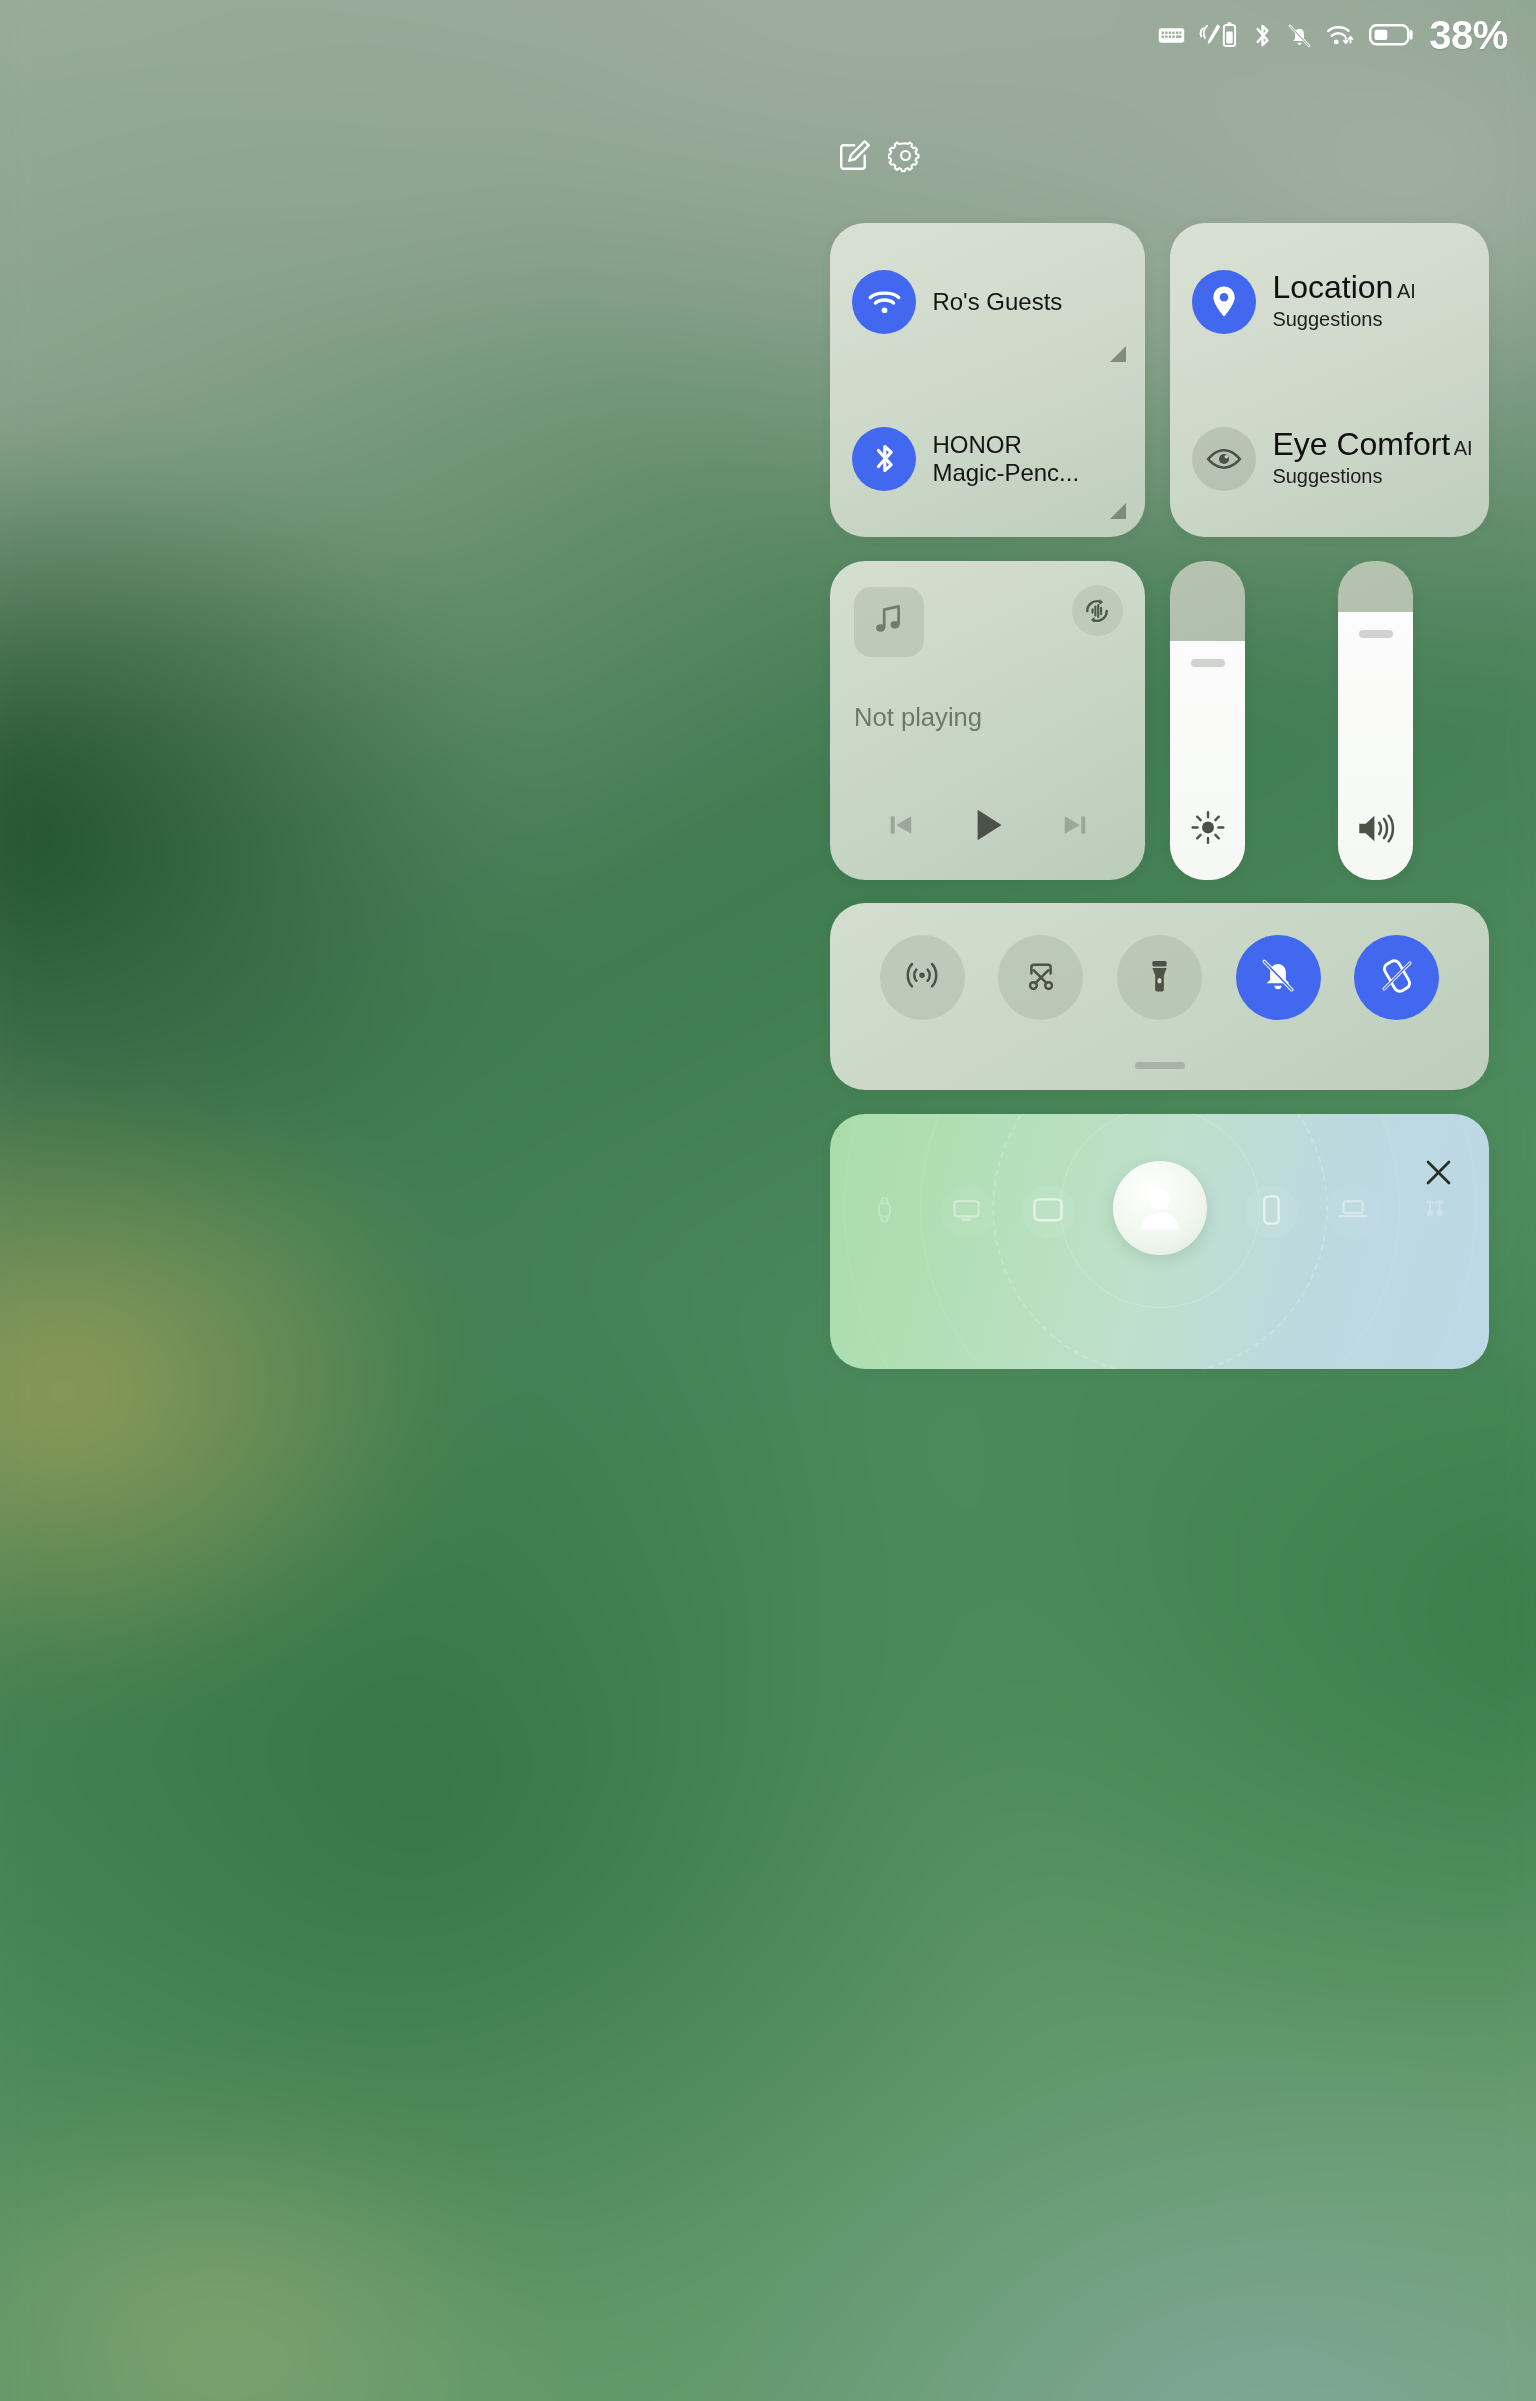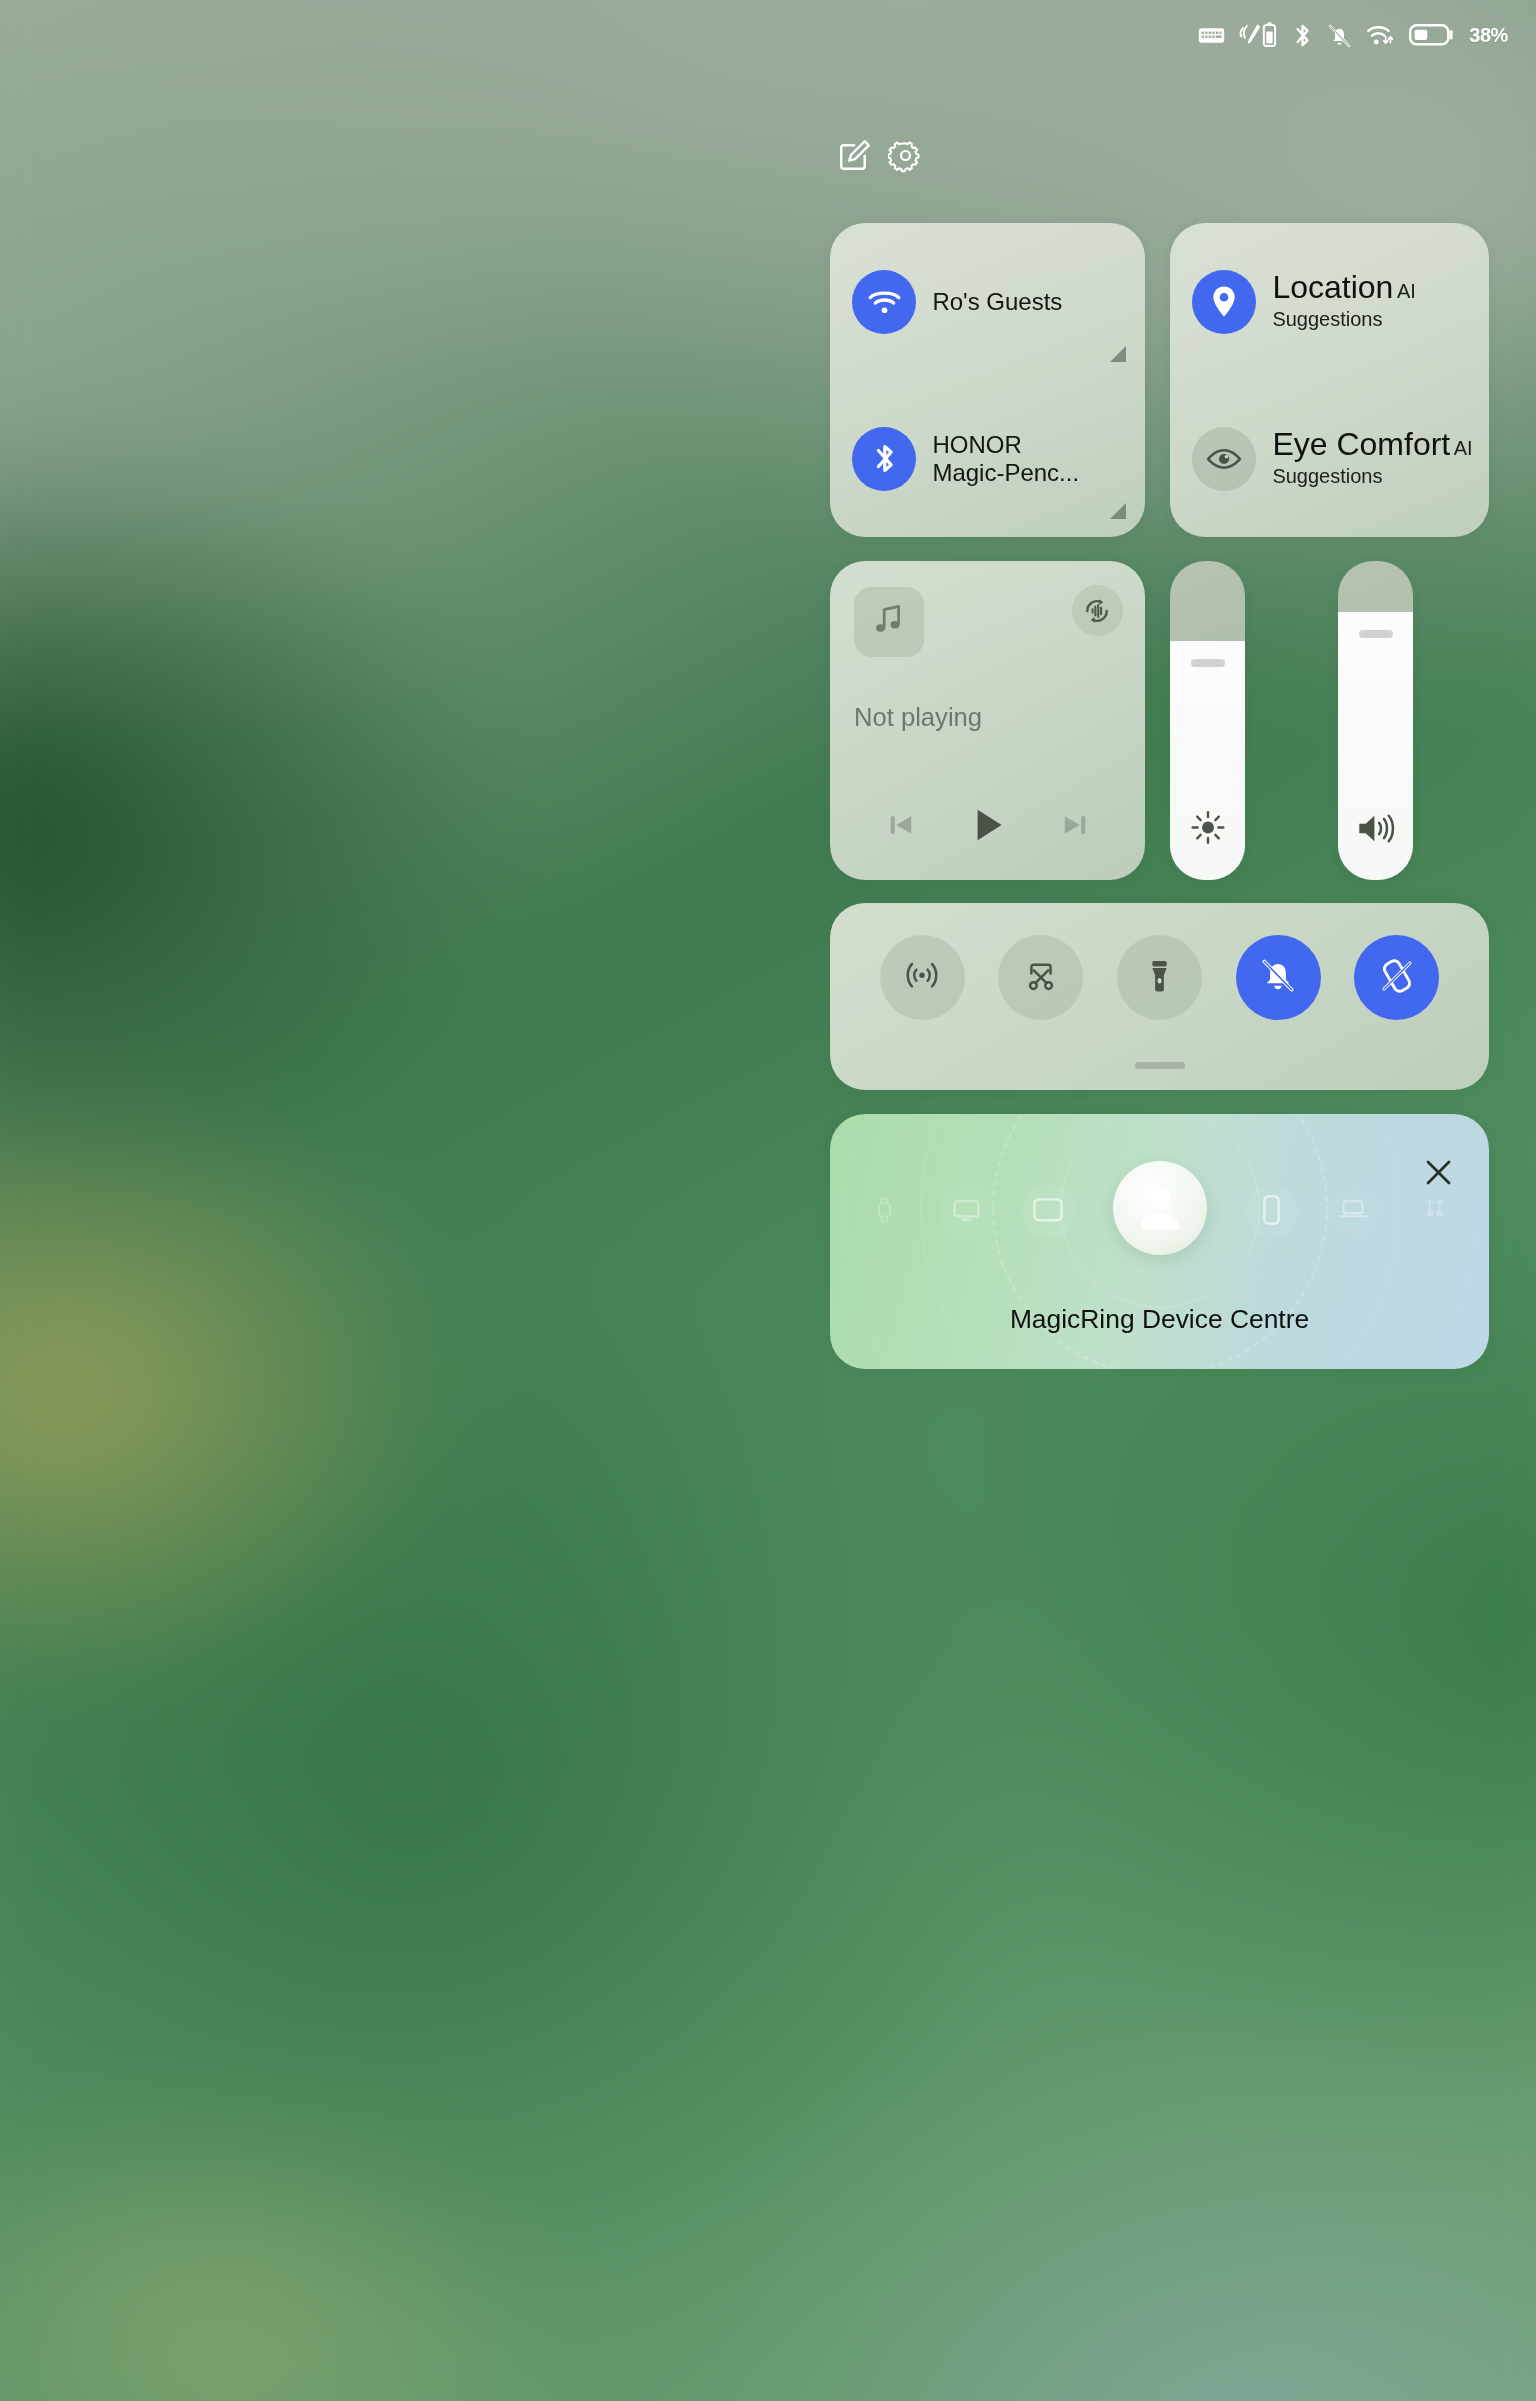--- a/index.html
+++ b/index.html
@@ -32,21 +32,21 @@
   
   #statusbar {
     position:absolute; top:0; left:0; right:0; height:70px;
     display:flex; align-items:center; justify-content:flex-end;
     padding-right:29px; gap:12.8px;
     color:#ffffff;
   }
   #statusbar .sb-icon { display:flex; align-items:center; }
   #statusbar .sb-icon svg { display:block; }
   #battery-pct {
-    font-size:20px; font-weight:700; letter-spacing:-0.4px;
+    font-size:40px; font-weight:700; letter-spacing:-0.4px;
     color:#ffffff; margin-left:1.6px;
     text-shadow:0 0.8px 1.6px rgba(0,0,0,.13);
   }
 
   
   #cc-header {
     position:absolute; left:830px; top:126px; width:659px; height:58px;
     display:flex; align-items:center;
   }
   #cc-title {
@@ -600,21 +600,20 @@
 
   </div>
 
   <div id="avatar">
     <svg width="56" height="56" viewBox="0 0 70 70">
       <circle cx="35" cy="24" r="13" fill="#ffffff" opacity=".9"></circle>
       <path d="M11 62 C11 47 23 41 35 41 C47 41 59 47 59 62 Z" fill="#ffffff" opacity=".9"></path>
     </svg>
   </div>
 
-  <div id="magicring-label">MagicRing Device Centre</div>
 
   <div id="magicring-close">
     <svg width="29" height="29" viewBox="0 0 36 36">
       <line x1="5" y1="5" x2="31" y2="31" stroke="#26312a" stroke-width="3.4" stroke-linecap="round"></line>
       <line x1="31" y1="5" x2="5" y2="31" stroke="#26312a" stroke-width="3.4" stroke-linecap="round"></line>
     </svg>
   </div>
 </div>
 
 

